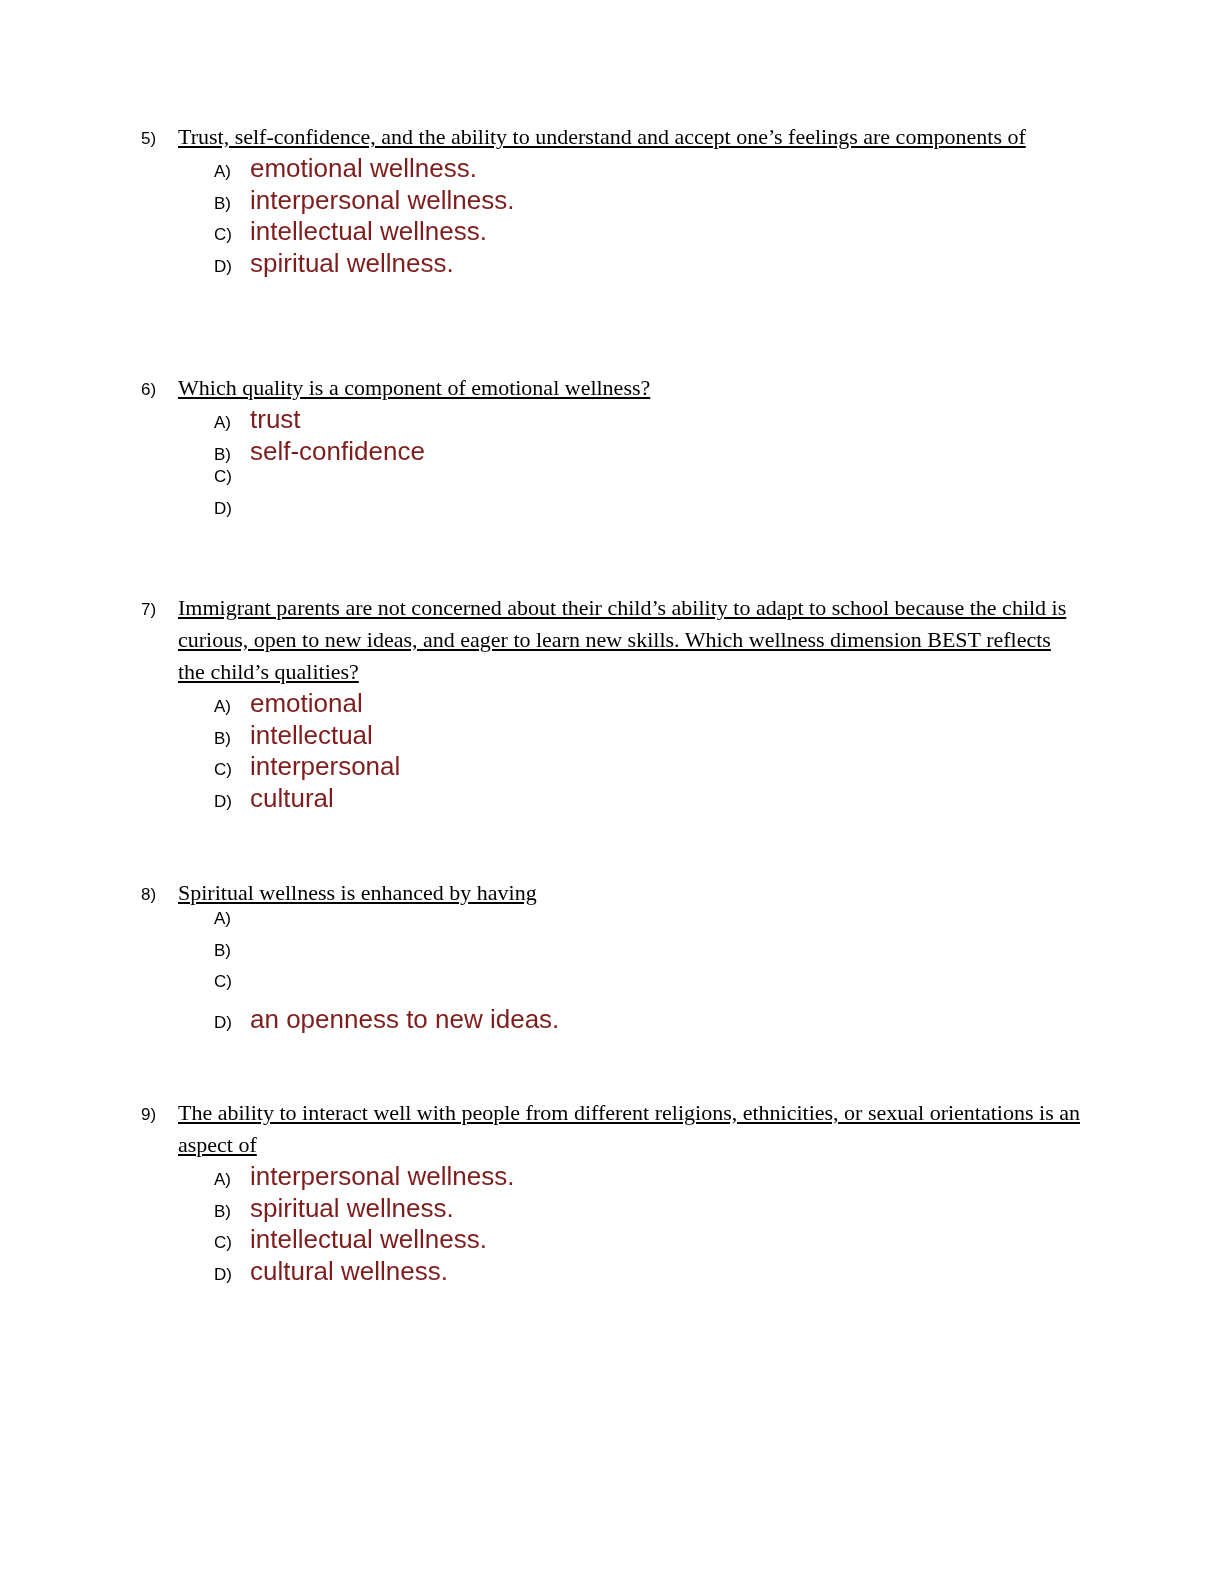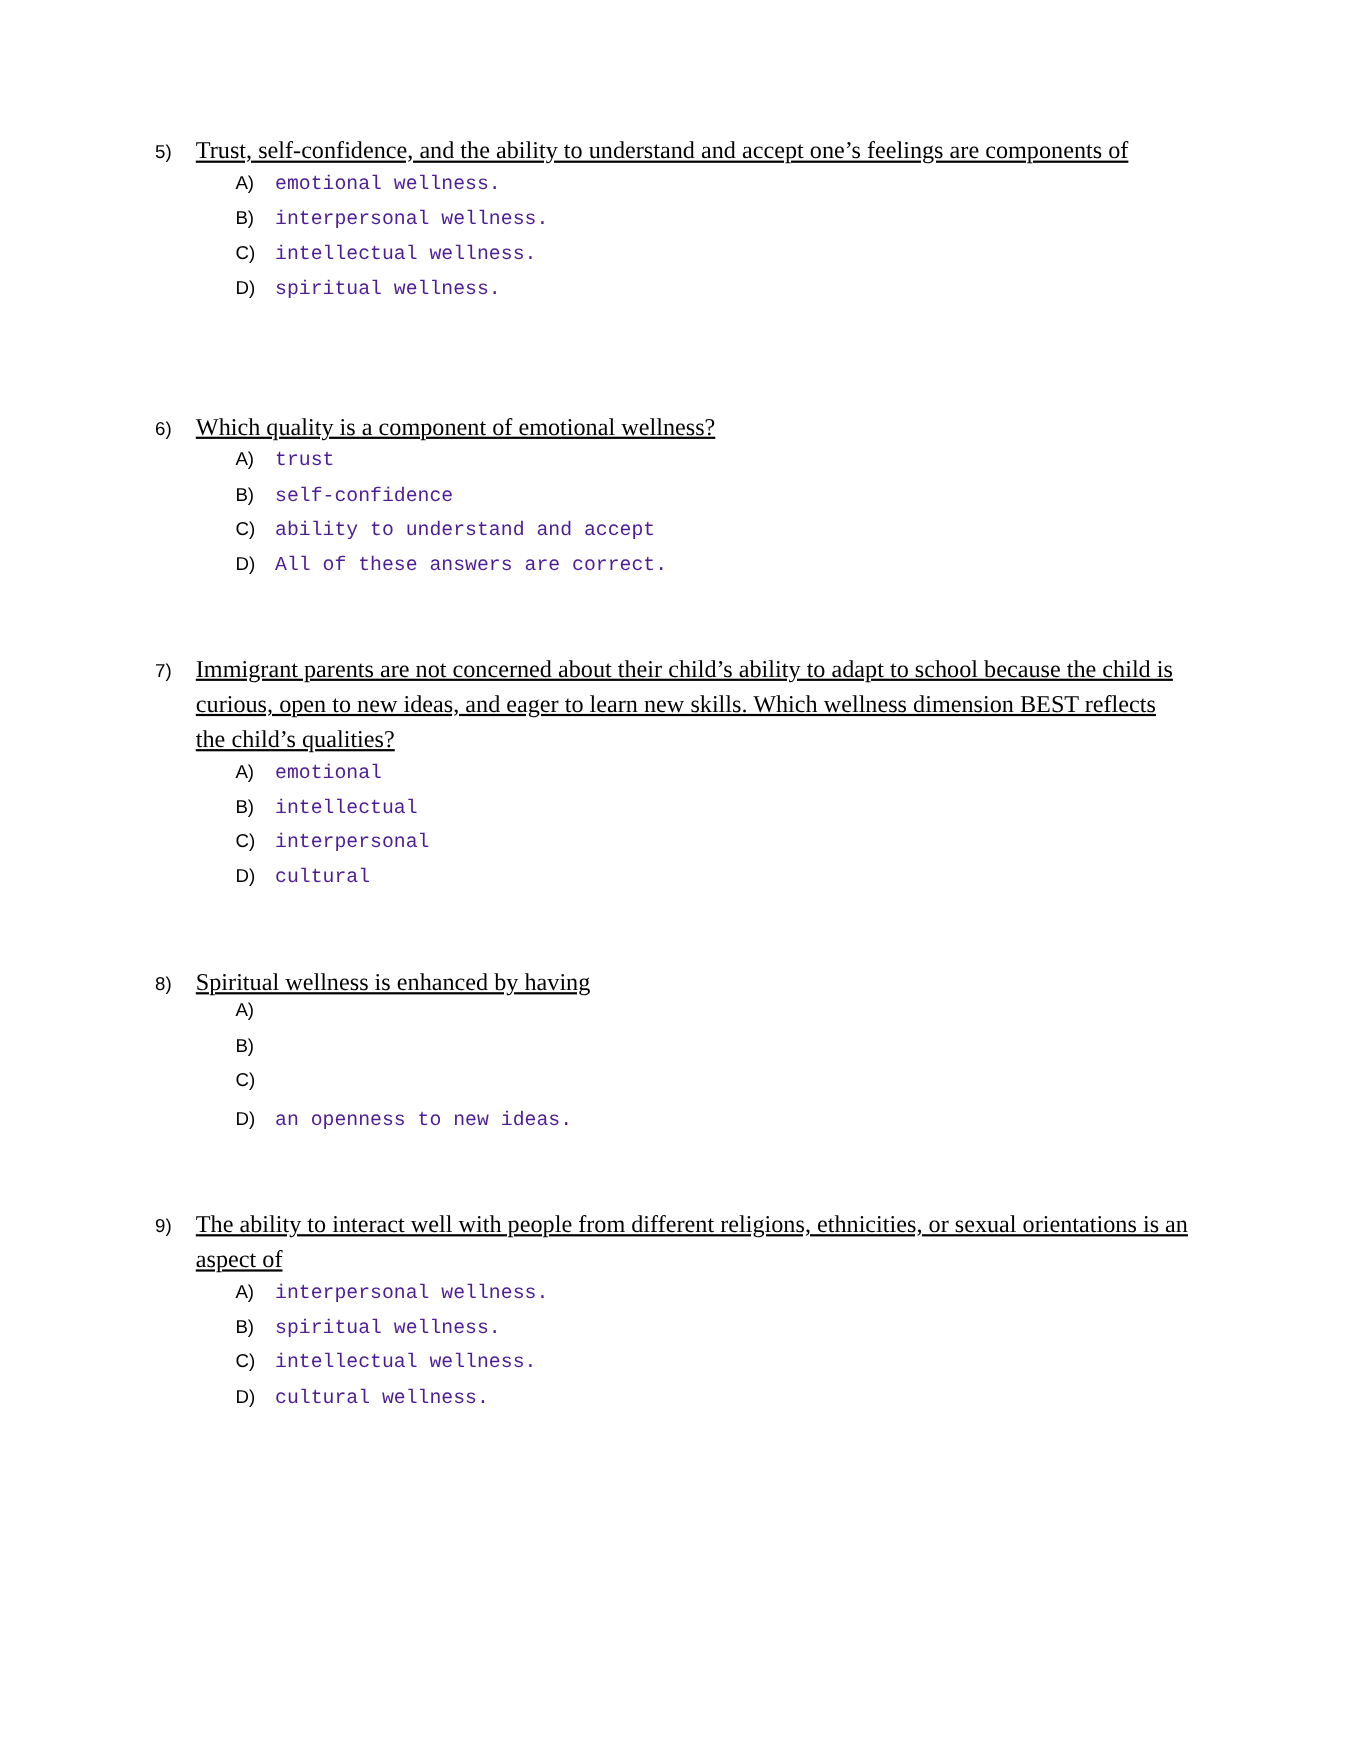--- a/index.html
+++ b/index.html
@@ -5,21 +5,21 @@
   html, body { margin: 0; padding: 0; background: #ffffff; }
   body { width: 1224px; height: 1584px; position: relative; overflow: hidden; }
   .page { position: absolute; left: 0; top: 0; width: 1224px; height: 1584px; background: #fff; }
   .question { position: absolute; left: 141px; width: 940px; }
   .q-row { display: flex; align-items: baseline; }
   .q-num { width: 37px; font-family: "Liberation Sans", sans-serif; font-size: 17px; color: #000; flex: none; }
   .q-text { font-family: "Liberation Serif", serif; font-size: 22px; line-height: 32px; color: #000; flex: 1; text-decoration: underline; }
   .options { margin-left: 73px; margin-top: 0; }
   .opt { display: flex; align-items: baseline; height: 31.5px; }
   .opt-letter { width: 36px; font-family: "Liberation Sans", sans-serif; font-size: 17px; color: #000; flex: none; }
-  .opt-text { font-family: Liberation Mono, monospace; font-size: 18px; line-height: 31.5px; color: #4c1d95; }
+  .opt-text { font-family: Liberation Sans, sans-serif; font-size: 26px; line-height: 31.5px; color: #7f1d1d; }
 </style>
 </head>
 <body>
 
 <div class="page">
 
   <div class="question" style="top:121px;">
     <div class="q-row">
       <span class="q-num">5)</span>
       <span class="q-text">Trust, self-confidence, and the ability to understand and accept one’s feelings are components of</span>
@@ -53,25 +53,23 @@
       <div class="opt">
           <span class="opt-letter">A)</span>
           <span class="opt-text">trust</span>
         </div>
       <div class="opt">
           <span class="opt-letter">B)</span>
           <span class="opt-text">self-confidence</span>
         </div>
       <div class="opt">
           <span class="opt-letter">C)</span>
-          <span class="opt-text">ability to understand and accept</span>
         </div>
       <div class="opt">
           <span class="opt-letter">D)</span>
-          <span class="opt-text">All of these answers are correct.</span>
         </div>
     </div>
   </div>
 
   <div class="question" style="top:592px;">
     <div class="q-row">
       <span class="q-num">7)</span>
       <span class="q-text">Immigrant parents are not concerned about their child’s ability to adapt to school because the child is curious, open to new ideas, and eager to learn new skills. Which wellness dimension BEST reflects the child’s qualities?</span>
     </div>
     <div class="options">

